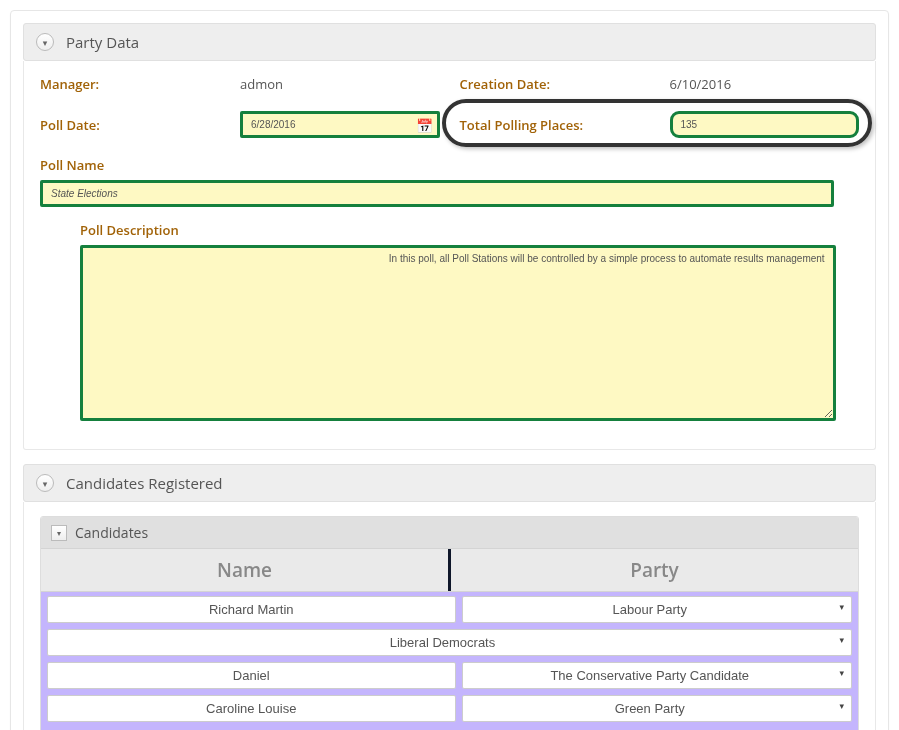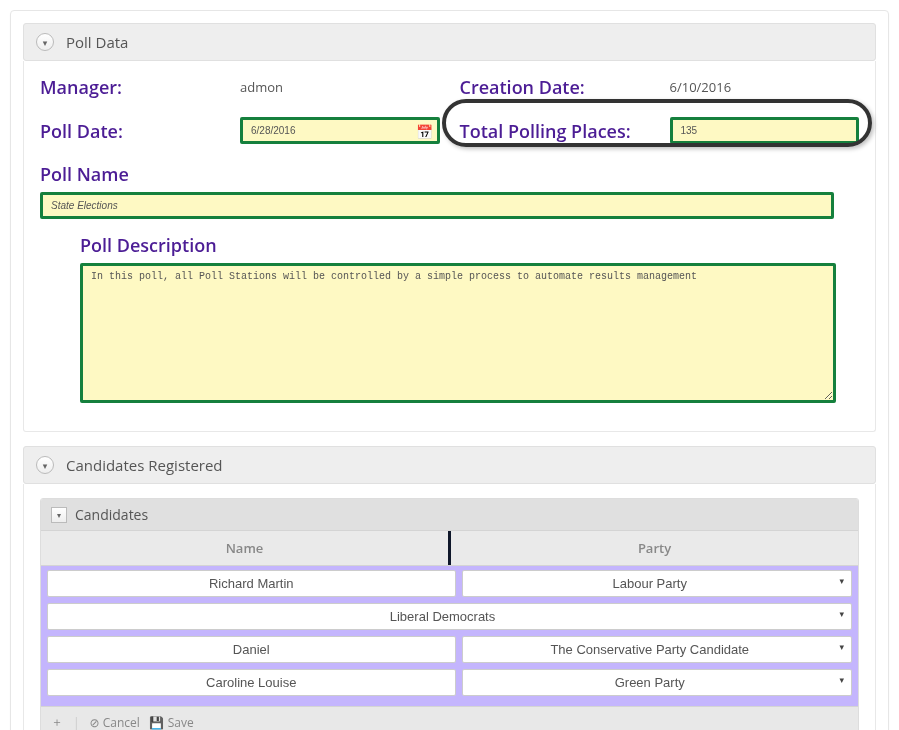--- a/index.html
+++ b/index.html
@@ -55,44 +55,44 @@
   .form-row {
     display: flex;
     gap: 20px;
     margin-bottom: 15px;
     align-items: center;
   }
   .form-row.top-row { margin-bottom: 18px; }
   .form-col { flex: 1; display: flex; align-items: center; }
   .form-label {
     width: 200px;
-    color: #4c1d95;
+    color: #a16207;
     font-weight: 600;
-    font-size: 18px;
+    font-size: 13px;
   }
   .form-value { color:#555; font-size:13px; }
   .text-input, .textarea-input, .date-input {
     border: 3px solid #15803d;
     border-radius: 2px;
     padding: 5px 8px;
     font-size: 10px;
     color: #555;
     width: 100%;
     background: #fef9c3;
   }
   .date-wrap {
     position: relative; flex:1; display:flex; align-items:center;
   }
   .date-wrap .cal-icon {
     position: absolute; right: 6px; top: 50%; transform: translateY(-50%);
     color: #ccc; font-size: 14px; pointer-events:none;
   }
   .full-width-group { margin-top: 8px; margin-bottom: 8px; }
   .full-width-group .form-label { margin-bottom: 6px; display:block; width:auto; }
-  .textarea-input { height: 140px; resize: both; font-family: Liberation Mono, monospace; }
+  .textarea-input { height: 176px; resize: both; font-family: Liberation Sans, sans-serif; text-align: right; }
   
   .highlight-oval {
     position: absolute;
     border: 4px solid #333;
     border-radius: 40px;
     pointer-events: none;
     box-shadow: 2px 2px 4px rgba(0,0,0,0.25);
   }
   
   .sub-panel {
@@ -114,21 +114,21 @@
     font-size: 8px; color:#666; cursor:pointer;
   }
   .grid-header {
     display:flex;
     background: #eaeaea;
     border-top: 1px solid #d4d4d4;
     border-bottom: 1px solid #d4d4d4;
   }
   .grid-header > div {
     flex:1; text-align:center; padding: 8px 0;
-    color:#888; font-weight:600; font-size:13px;
+    color:#888; font-weight:600; font-size:19px;
   }
   .grid-header > div + div { border-left:3px solid #0f172a; }
   .grid-body { background:#c4b5fd; padding: 4px 6px; }
   .grid-row {
     display:flex; gap: 6px; margin-bottom: 6px;
   }
   .cell-input {
     flex:1; background:#fff; border:1px solid #ccc; border-radius:2px;
     padding:5px 8px; font-size:13px; color:#555; text-align:center;
   }
@@ -148,21 +148,21 @@
   .hl-wrap { position:relative; }
 </style>
 </head>
 <body>
 
 <div class="card">
 
   <div class="panel">
     <div class="panel-header">
       <span class="collapse-btn">▾</span>
-      <span class="title">Poll Data</span>
+      <span class="title">Party Data</span>
     </div>
     <div class="panel-body hl-wrap">
 
       <div class="form-row top-row">
         <div class="form-col">
           <div class="form-label">Manager:</div>
           <div class="form-value">admon</div>
         </div>
         <div class="form-col">
           <div class="form-label" style="width:210px">Creation Date:</div>
@@ -173,21 +173,21 @@
       <div class="form-row">
         <div class="form-col">
           <div class="form-label">Poll Date:</div>
           <div class="date-wrap">
             <input class="date-input" type="text" value="6/28/2016" style="">
             <span class="cal-icon">📅</span>
           </div>
         </div>
         <div class="form-col">
           <div class="form-label" style="width:210px">Total Polling Places:</div>
-          <input class="text-input" type="text" style="flex: 1 1 0%;" value="135">
+          <input class="text-input" type="text" style="flex: 1 1 0%; border-radius: 9px;" value="135">
         </div>
       </div>
 
       <div class="highlight-oval" style="left:418px; top:38px; width:430px; height:48px;"></div>
 
       <div class="full-width-group" style="margin-top:18px;">
         <div class="form-label">Poll Name</div>
         <input class="text-input" type="text" style="width: 97%; font-style: italic;" value="State Elections">
       </div>
 

